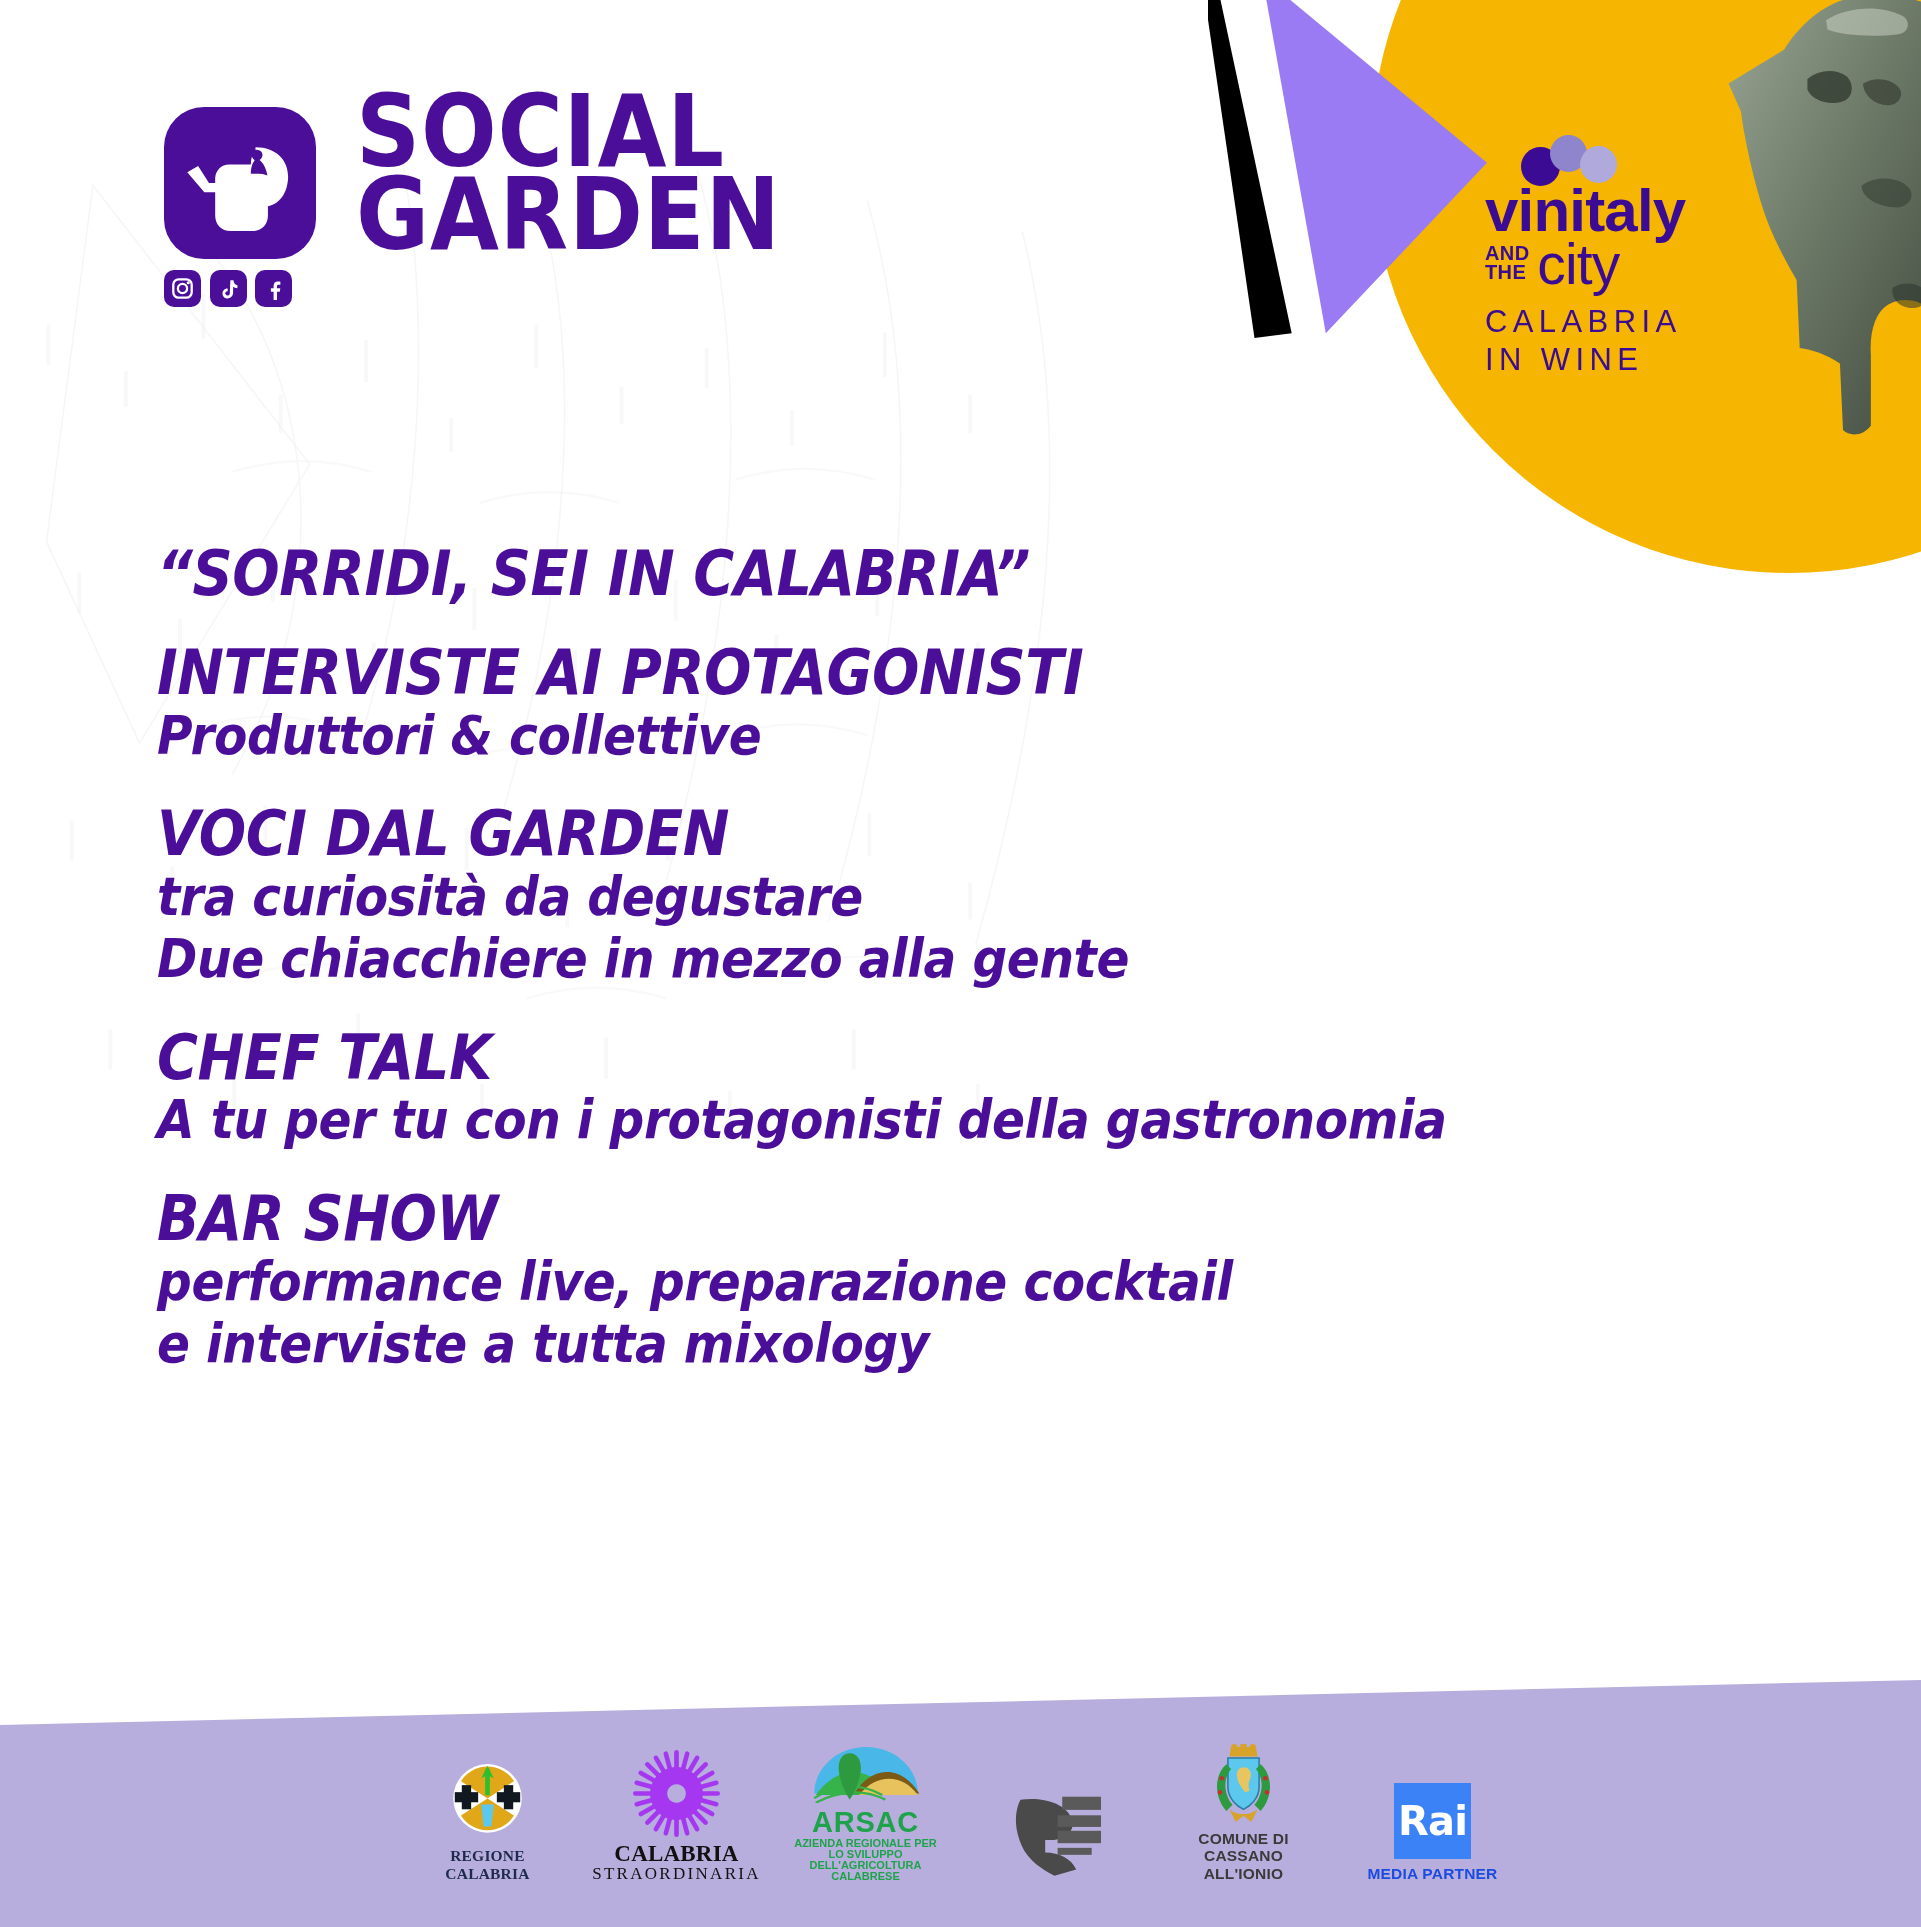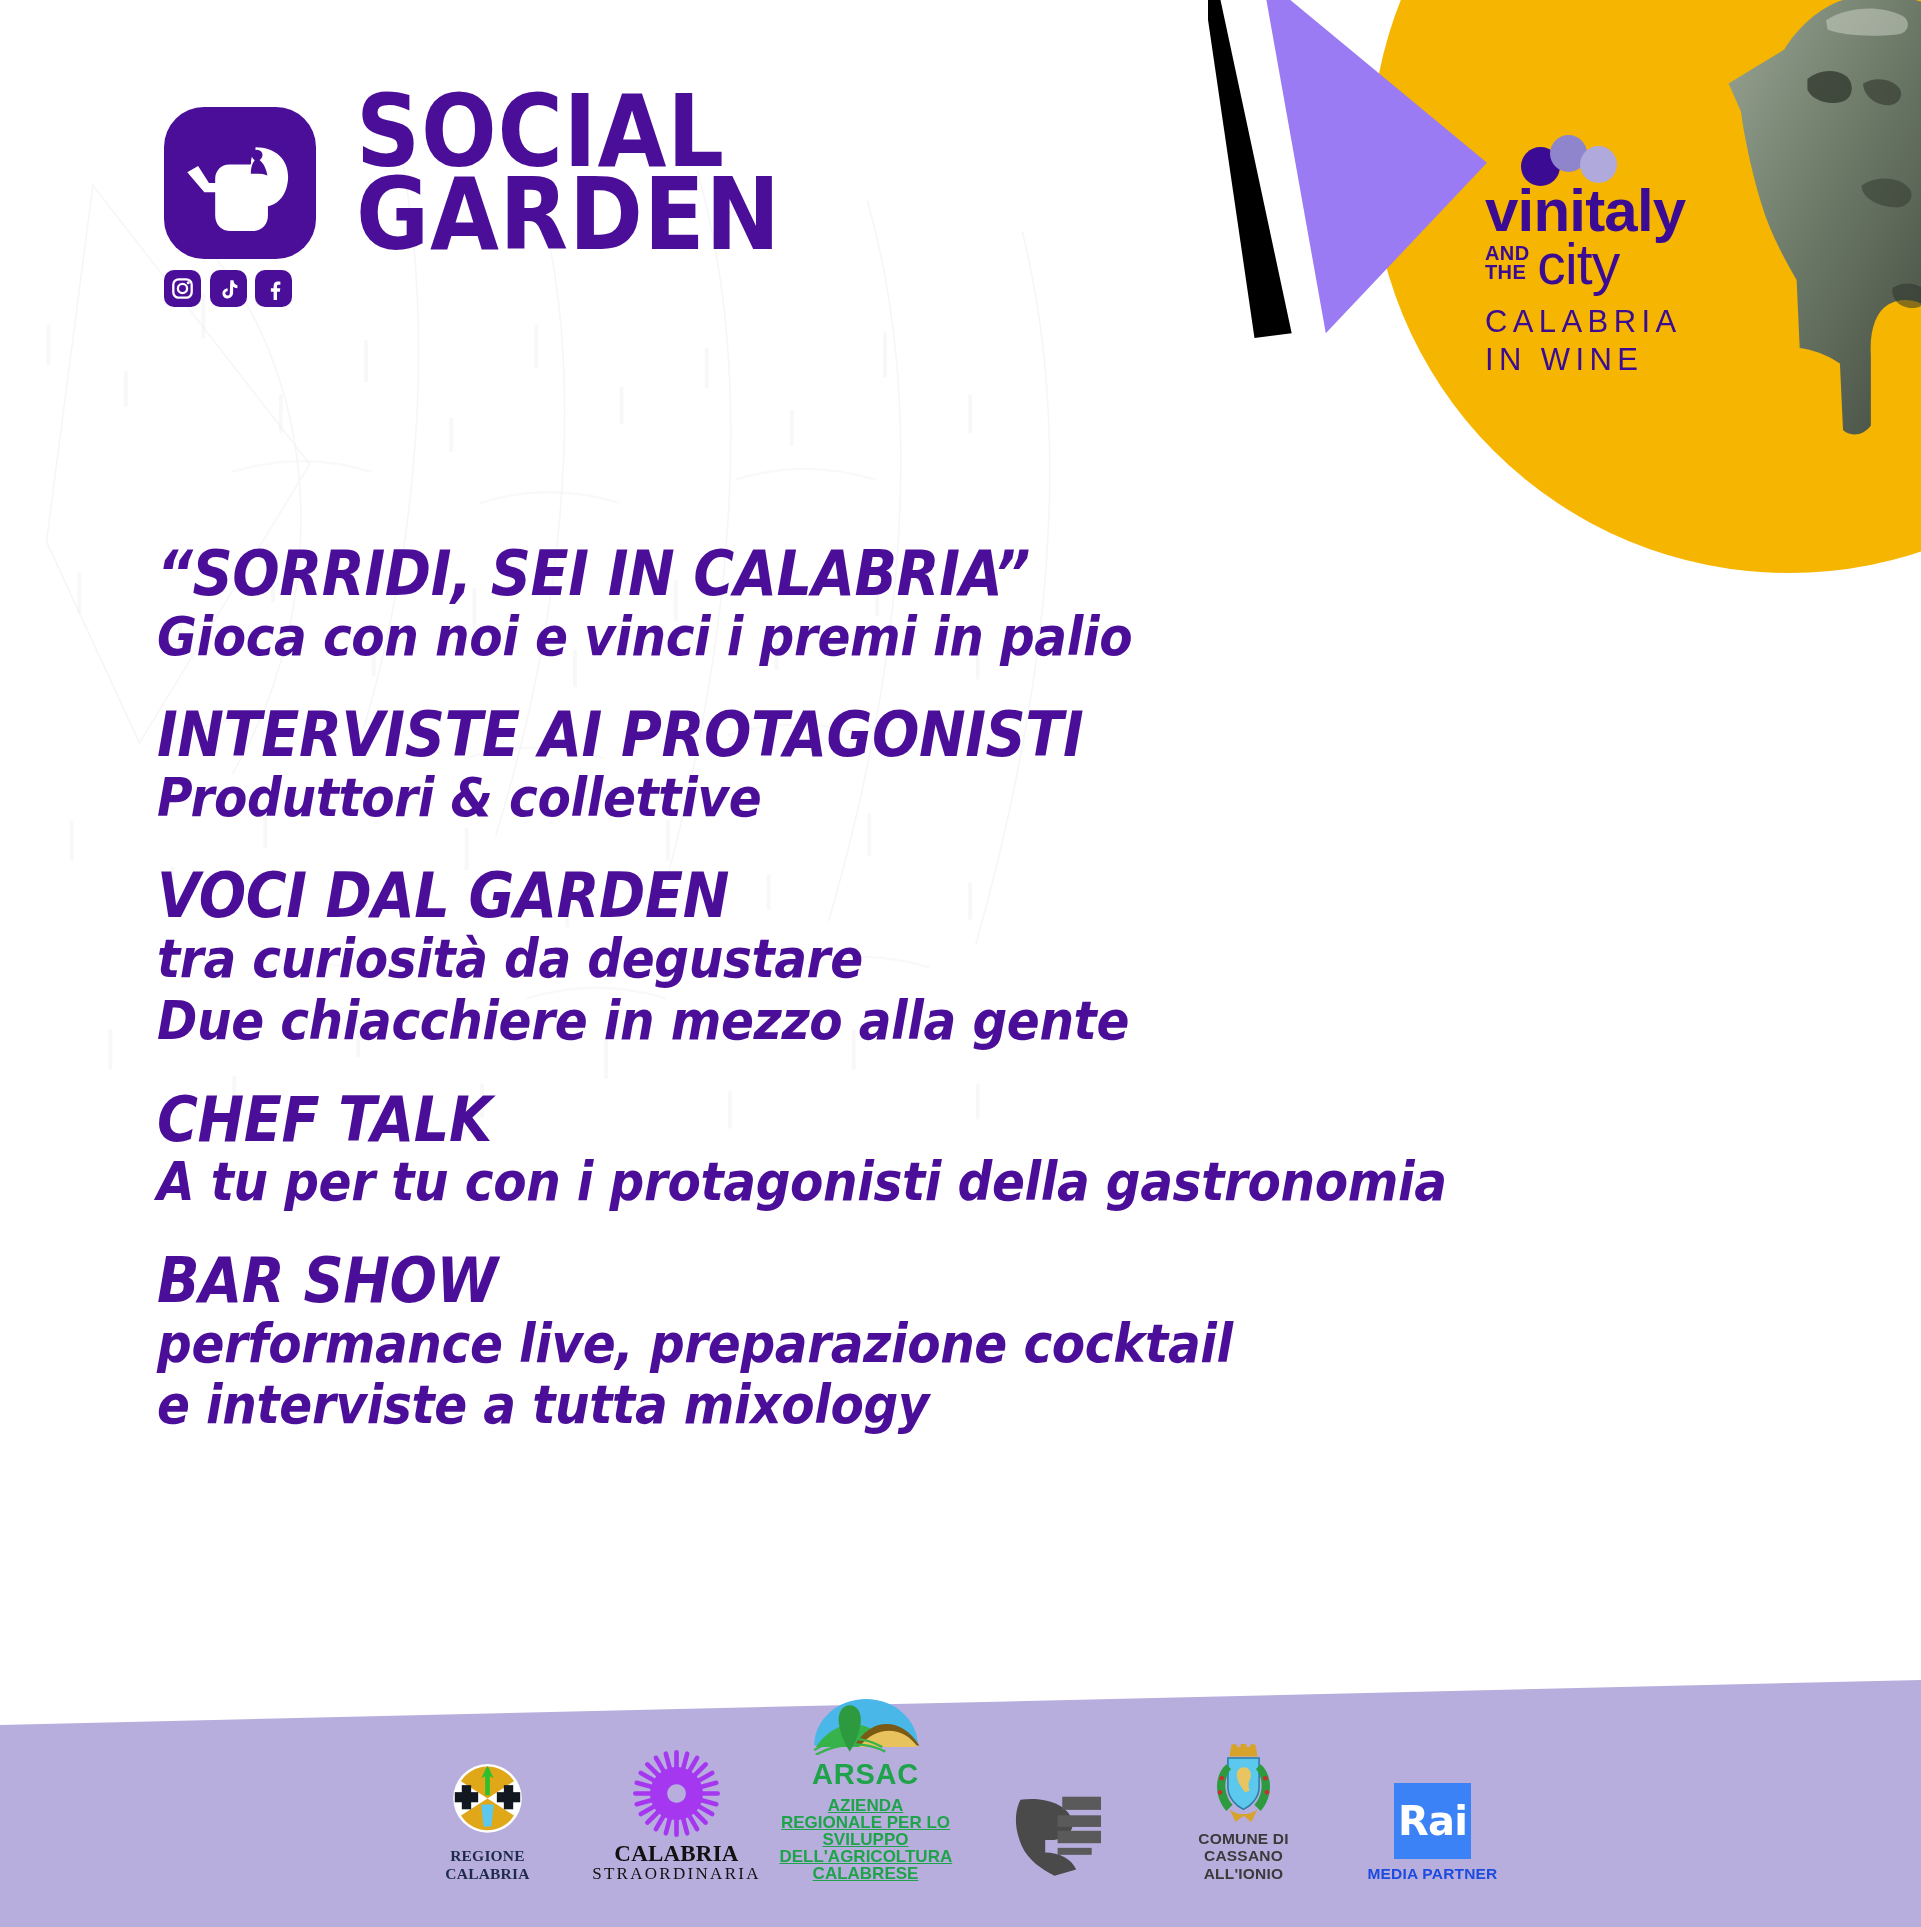--- a/index.html
+++ b/index.html
@@ -337,21 +337,20 @@
     <div class="sg-title">
       <div>SOCIAL</div>
       <div>GARDEN</div>
     </div>
   </div>
 
   <div class="content">
 
     <div class="blk">
       <h2>“SORRIDI, SEI IN CALABRIA”</h2>
-      <p>Gioca con noi e vinci i premi in palio</p>
     </div>
 
     <div class="blk">
       <h2>INTERVISTE AI PROTAGONISTI</h2>
       <p>Produttori &amp; collettive</p>
     </div>
 
     <div class="blk">
       <h2>VOCI DAL GARDEN</h2>
       <p>tra curiosità da degustare</p>
@@ -438,21 +437,21 @@
         <path d="M10 76 C40 34 84 40 104 76 Z" fill="#36B34A"></path>
         <path d="M60 74 C82 38 120 36 144 74 Z" fill="#7A5A14"></path>
         <path d="M66 76 C88 48 122 48 142 76 Z" fill="#E8C25C"></path>
         <g stroke="#36B34A" stroke-width="3" fill="none">
           <path d="M8 80 C36 62 68 60 96 76"></path>
           <path d="M10 86 C40 70 72 68 100 82"></path>
         </g>
         <path fill="#2E9A3F" d="M54 22 C64 22 70 32 68 46 C66 62 58 76 54 82 C50 76 42 62 40 46 C38 32 44 22 54 22 Z"></path>
       </svg>
       <div class="cap cap-green" style="font-size:29px;font-weight:800;letter-spacing:0.8px;line-height:1;">ARSAC
-        <div style="font-size:17px;font-weight:700;margin-top:8px;letter-spacing:0;text-decoration:underline;">AZIENDA REGIONALE PER LO SVILUPPO<br>DELL'AGRICOLTURA CALABRESE</div>
+        <div style="font-size:11px;font-weight:700;margin-top:1px;letter-spacing:0;">AZIENDA REGIONALE PER LO SVILUPPO<br>DELL'AGRICOLTURA CALABRESE</div>
       </div>
     </div>
 
     <div class="plogo">
       <svg class="blob-art" viewBox="0 0 120 116">
         <path fill="#4A4A4A" d="M16 10 C44 6 74 14 82 34 C88 50 74 62 56 62 L48 62 L48 78 C66 78 82 86 88 100 L60 108 C44 100 26 88 18 70 C8 48 8 26 16 10 Z"></path>
         <g fill="#5A5A5A">
           <rect x="70" y="6" width="58" height="17"></rect>
           <rect x="64" y="30" width="76" height="15"></rect>
           <rect x="64" y="50" width="90" height="16"></rect>

